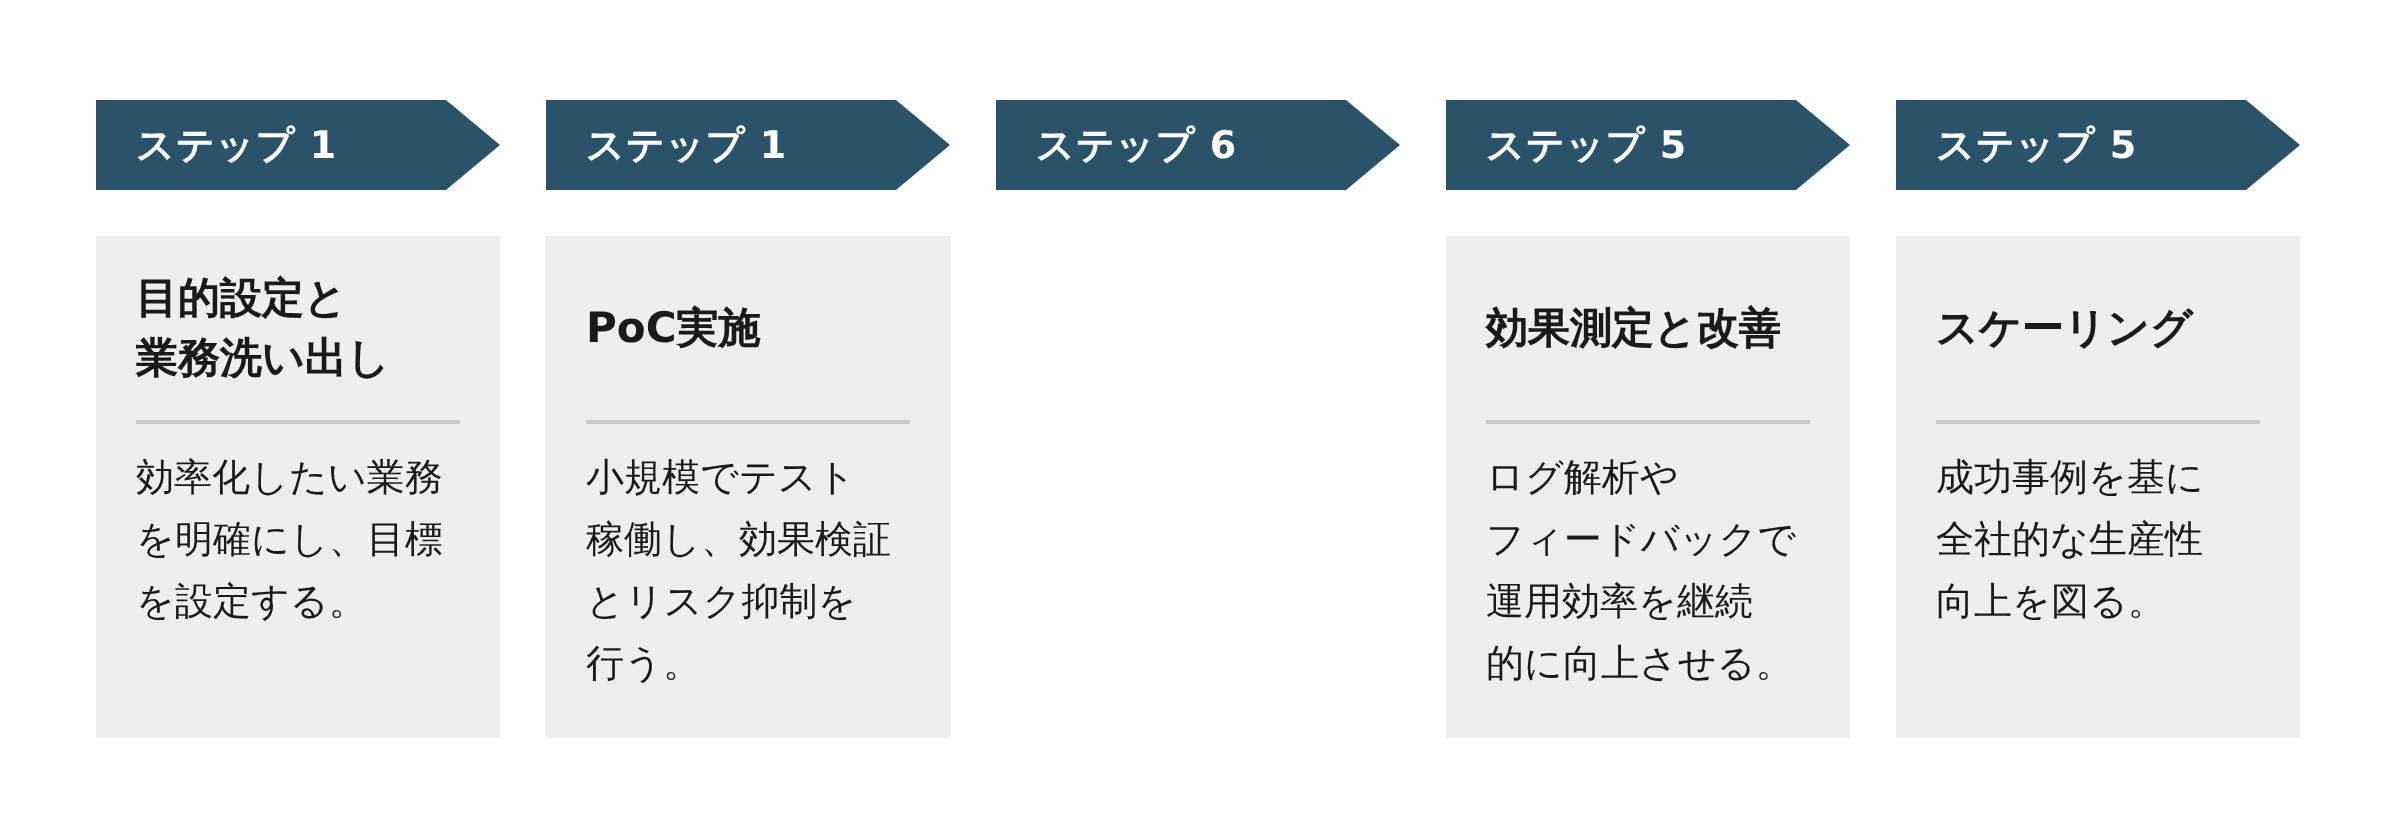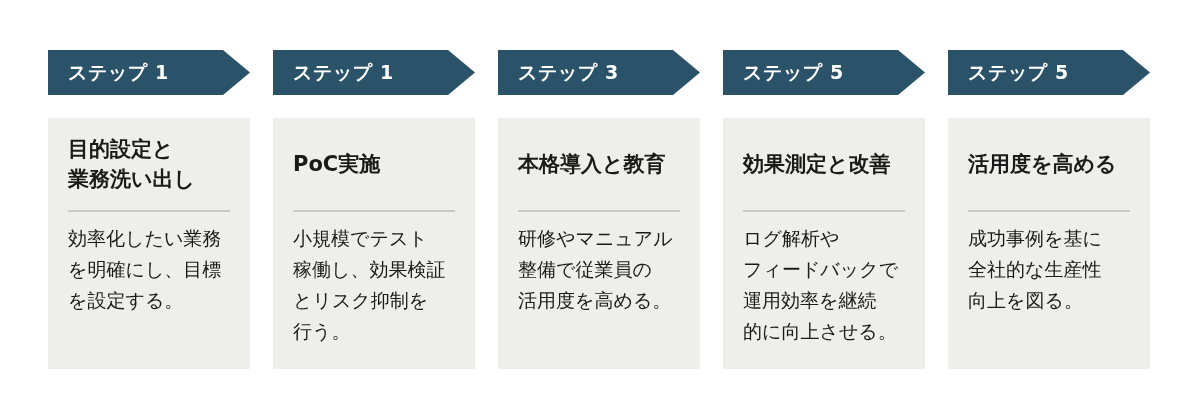--- a/index.html
+++ b/index.html
@@ -114,30 +114,21 @@
         <div class="divider"></div>
         <p class="card-desc">小規模でテスト
 稼働し、効果検証
 とリスク抑制を
 行う。</p>
       </div>
     </div>
 
     <div class="column">
       <div class="arrow">
-        <span class="arrow-label">ステップ 3</span>
-      </div>
-      <div class="card">
-        <div class="title-area">
-          <h3 class="card-title">本格導入と教育</h3>
-        </div>
-        <div class="divider"></div>
-        <p class="card-desc">研修やマニュアル
-整備で従業員の
-活用度を高める。</p>
+        <span class="arrow-label">ステップ 6</span>
       </div>
     </div>
 
     <div class="column">
       <div class="arrow">
         <span class="arrow-label">ステップ 5</span>
       </div>
       <div class="card">
         <div class="title-area">
           <h3 class="card-title">効果測定と改善</h3>
@@ -149,21 +140,21 @@
 的に向上させる。</p>
       </div>
     </div>
 
     <div class="column">
       <div class="arrow">
         <span class="arrow-label">ステップ 5</span>
       </div>
       <div class="card">
         <div class="title-area">
-          <h3 class="card-title">活用度を高める</h3>
+          <h3 class="card-title">スケーリング</h3>
         </div>
         <div class="divider"></div>
         <p class="card-desc">成功事例を基に
 全社的な生産性
 向上を図る。</p>
       </div>
     </div>
 
   </div>
 </div>

